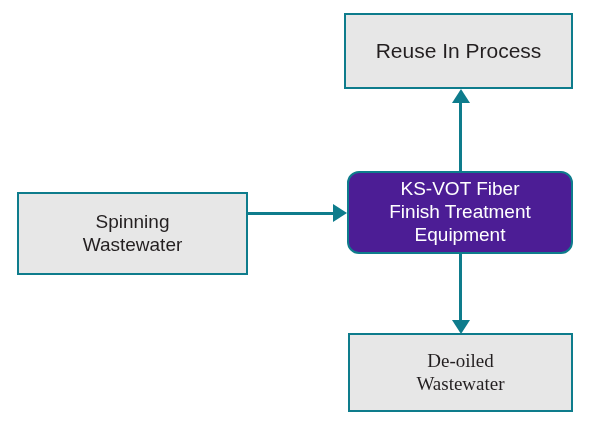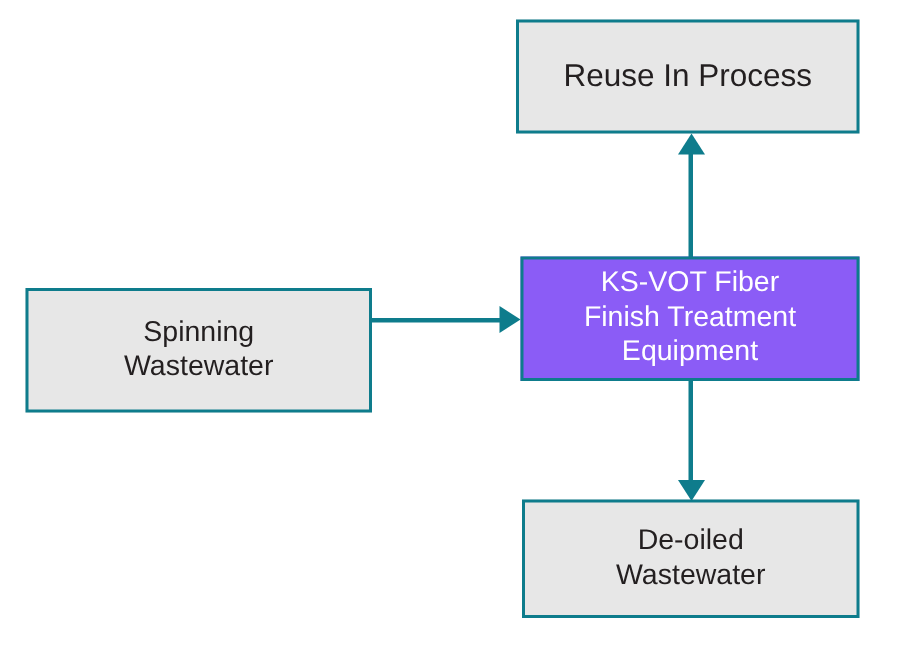--- a/index.html
+++ b/index.html
@@ -25,22 +25,23 @@
     align-items: center;
     justify-content: center;
     text-align: center;
     line-height: 1.2;
   }
   .node-plain {
     background: #e7e7e7;
     color: #231f20;
   }
   .node-accent {
-    background: #8b5cf6;
+    background: #4c1d95;
     color: #ffffff;
+    border-radius: 12px;
   }
   .node-label {
     display: block;
     width: 100%;
     padding: 0 6px;
     box-sizing: border-box;
     white-space: pre-line;
   }
 
   
@@ -57,20 +58,21 @@
   }
   #node-equipment {
     left: 347px; top: 171px;
     width: 226px; height: 83px;
     font-size: 19px;
   }
   #node-deoiled {
     left: 348px; top: 333px;
     width: 225px; height: 79px;
     font-size: 19px;
+    font-family: Liberation Serif, serif;
   }
 
   
   .connector {
     position: absolute;
   }
   .line-h {
     background: #0e7c8c;
     height: 3px;
   }

